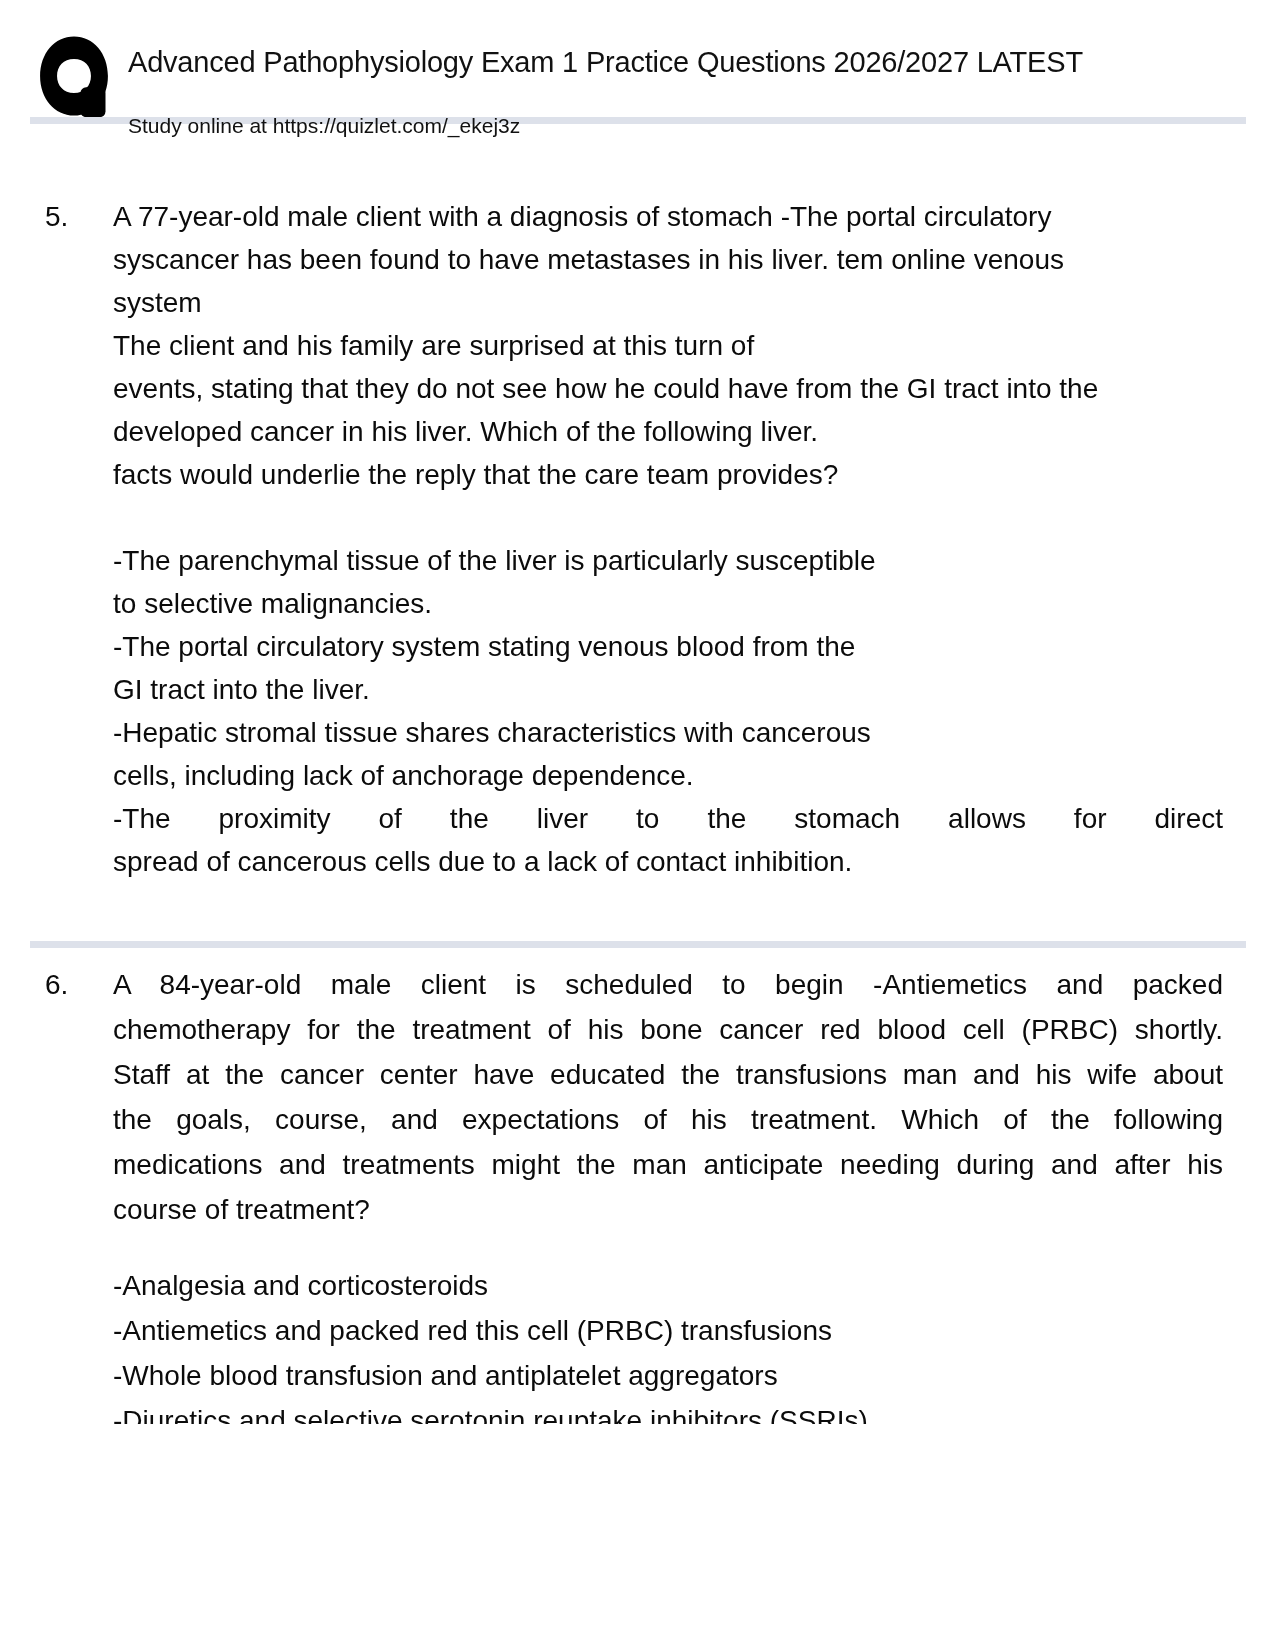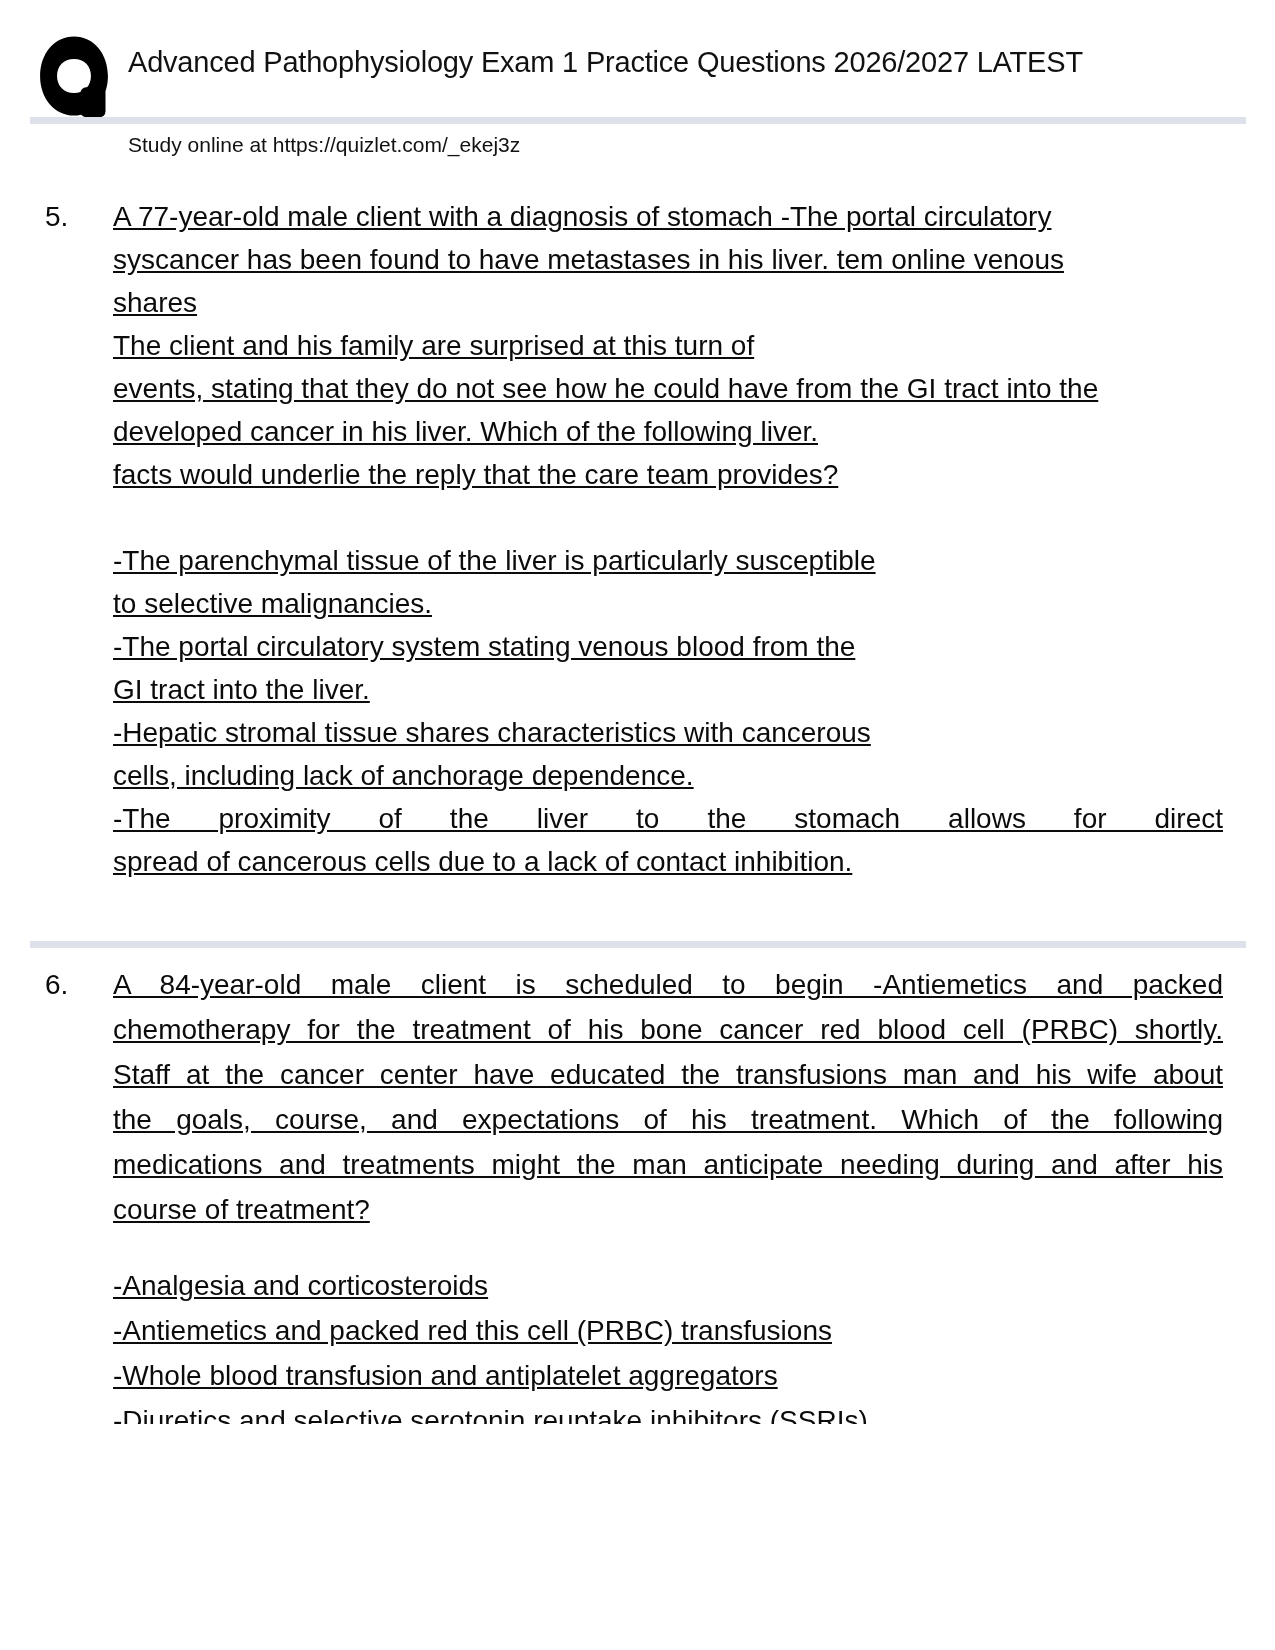--- a/index.html
+++ b/index.html
@@ -26,31 +26,31 @@
   }
   .divider {
     position:absolute; left:30px;
     width:1216px; height:7px;
     background:#dde1ea;
   }
   .d1 { top:117px; }
   .d2 { top:941px; }
   .d3 { top:1484px; }
   .subtitle {
-    position:absolute; left:128px; top:132px;
+    position:absolute; left:128px; top:113px;
     font-size:21px; line-height:26px;
     color:#111111;
   }
   
   .question { position:absolute; left:45px; width:1185px; }
   .q5 { top:195px;  font-size:28px; line-height:43px; }
   .q6 { top:962px;  font-size:28px; line-height:45px; }
   .qnum { position:absolute; left:0; top:0; }
   .qtext { margin-left:68px; width:1110px; }
-  .line { white-space:nowrap;text-decoration:underline; }
+  .line { white-space:nowrap; }
   .just {
     white-space:normal;
     text-align:justify;
     text-align-last:justify;
   }
   .blank-q5 { height:43px; }
   .blank-q6 { height:31px; }
   
   .footer {
     position:absolute; left:0; top:1586px;
@@ -79,21 +79,21 @@
 
   <div class="divider d1"></div>
 
   <div class="subtitle">Study online at https://quizlet.com/_ekej3z</div>
 
   <section class="question q5">
     <div class="qnum">5.</div>
     <div class="qtext">
       <div class="line">A 77-year-old male client with a diagnosis of stomach -The portal circulatory</div>
       <div class="line">syscancer has been found to have metastases in his liver. tem online venous</div>
-      <div class="line">shares</div>
+      <div class="line">system</div>
       <div class="line">The client and his family are surprised at this turn of</div>
       <div class="line">events, stating that they do not see how he could have from the GI tract into the</div>
       <div class="line">developed cancer in his liver. Which of the following liver.</div>
       <div class="line">facts would underlie the reply that the care team provides?</div>
       <div class="blank-q5"></div>
       <div class="line">-The parenchymal tissue of the liver is particularly susceptible</div>
       <div class="line">to selective malignancies.</div>
       <div class="line">-The portal circulatory system stating venous blood from the</div>
       <div class="line">GI tract into the liver.</div>
       <div class="line">-Hepatic stromal tissue shares characteristics with cancerous</div>

